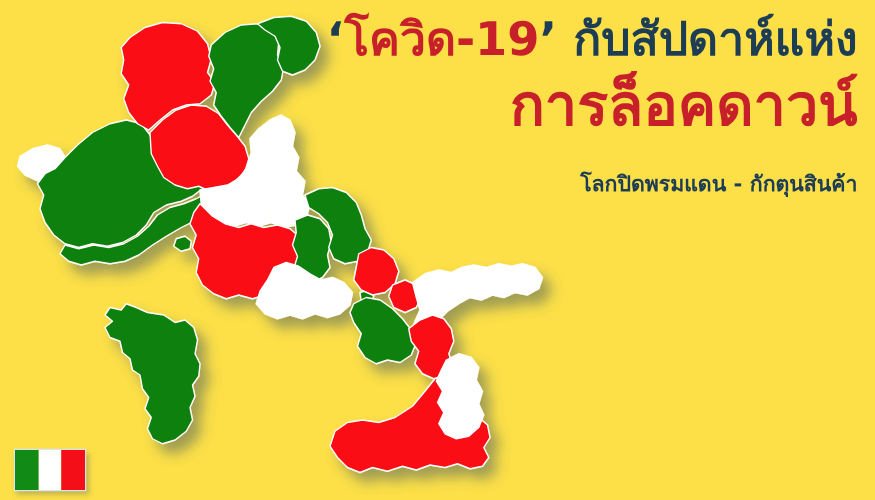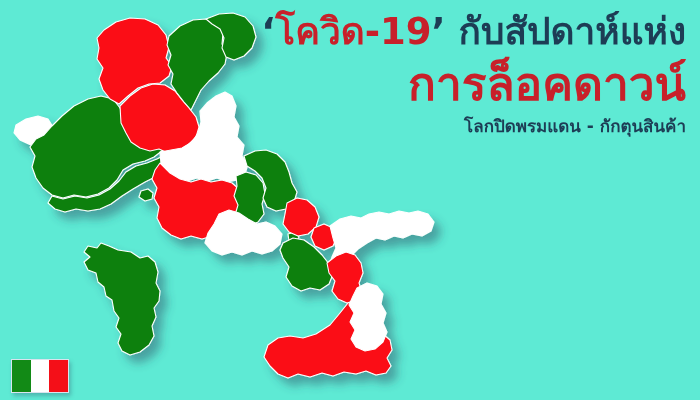--- a/index.html
+++ b/index.html
@@ -47,21 +47,21 @@
   }
   .line2 {
     margin-top: 2px;
     font-size: 46px;
     line-height: 1.2;
     font-weight: bold;
     color: #c8202a;
     white-space: nowrap;
   }
   .line3 {
-    margin-top: 2px;
+    margin-top: 24px;
     font-size: 17px;
     line-height: 1.3;
     font-weight: bold;
     color: #1d3d55;
     white-space: nowrap;
   }
 
   .flag {
     position: absolute;
     left: 11px;
@@ -74,21 +74,21 @@
     box-shadow: 2px 3px 4px rgba(40,70,95,0.30);
   }
   .flag i { display: block; flex: 1 1 0; height: 100%; }
   .flag .g { background: #128a16; }
   .flag .w { background: #ffffff; }
   .flag .r { background: #f40f18; }
 </style>
 </head>
 <body>
 
-<div id="stage" style="background: #5eead4;">
+<div id="stage" style="background: #fde047;">
 
   <div id="map-layer">
     <svg id="map-svg" viewBox="0 0 700 400" xmlns="http://www.w3.org/2000/svg" aria-hidden="true">
       <defs>
         <filter id="mapshadow" x="-30%" y="-30%" width="180%" height="180%">
           <feDropShadow dx="7" dy="8" stdDeviation="5" flood-color="#2d4b64" flood-opacity="0.45"></feDropShadow>
         </filter>
       </defs>
 
       <g filter="url(#mapshadow)" stroke="#ffffff" stroke-width="1.1" stroke-linejoin="round">

